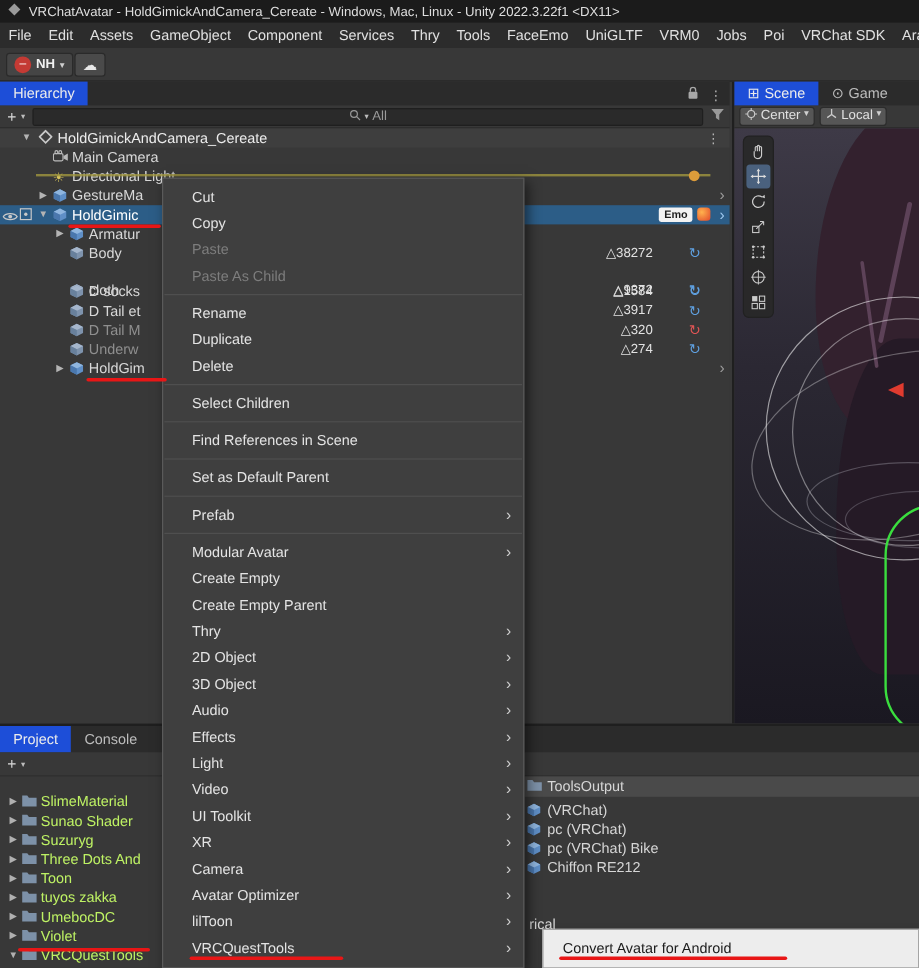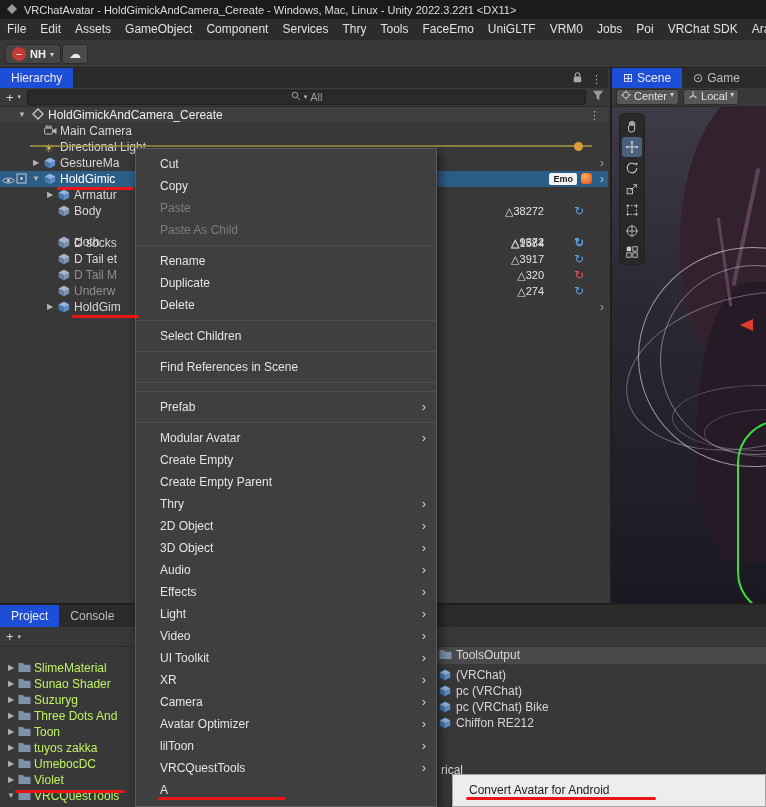--- a/index.html
+++ b/index.html
@@ -554,20 +554,21 @@
       <div class="ci dis"><span>Paste As Child</span></div>
       <div class="csep"></div>
       <div class="ci"><span>Rename</span></div>
       <div class="ci"><span>Duplicate</span></div>
       <div class="ci"><span>Delete</span></div>
       <div class="csep"></div>
       <div class="ci"><span>Select Children</span></div>
       <div class="csep"></div>
       <div class="ci"><span>Find References in Scene</span></div>
       <div class="csep"></div>
+      <div class="ci"><span>Set as Default Parent</span></div>
       <div class="csep"></div>
       <div class="ci"><span>Prefab</span><span class="subarr">›</span></div>
       <div class="csep"></div>
       <div class="ci"><span>Modular Avatar</span><span class="subarr">›</span></div>
       <div class="ci"><span>Create Empty</span></div>
       <div class="ci"><span>Create Empty Parent</span></div>
       <div class="ci"><span>Thry</span><span class="subarr">›</span></div>
       <div class="ci"><span>2D Object</span><span class="subarr">›</span></div>
       <div class="ci"><span>3D Object</span><span class="subarr">›</span></div>
       <div class="ci"><span>Audio</span><span class="subarr">›</span></div>

